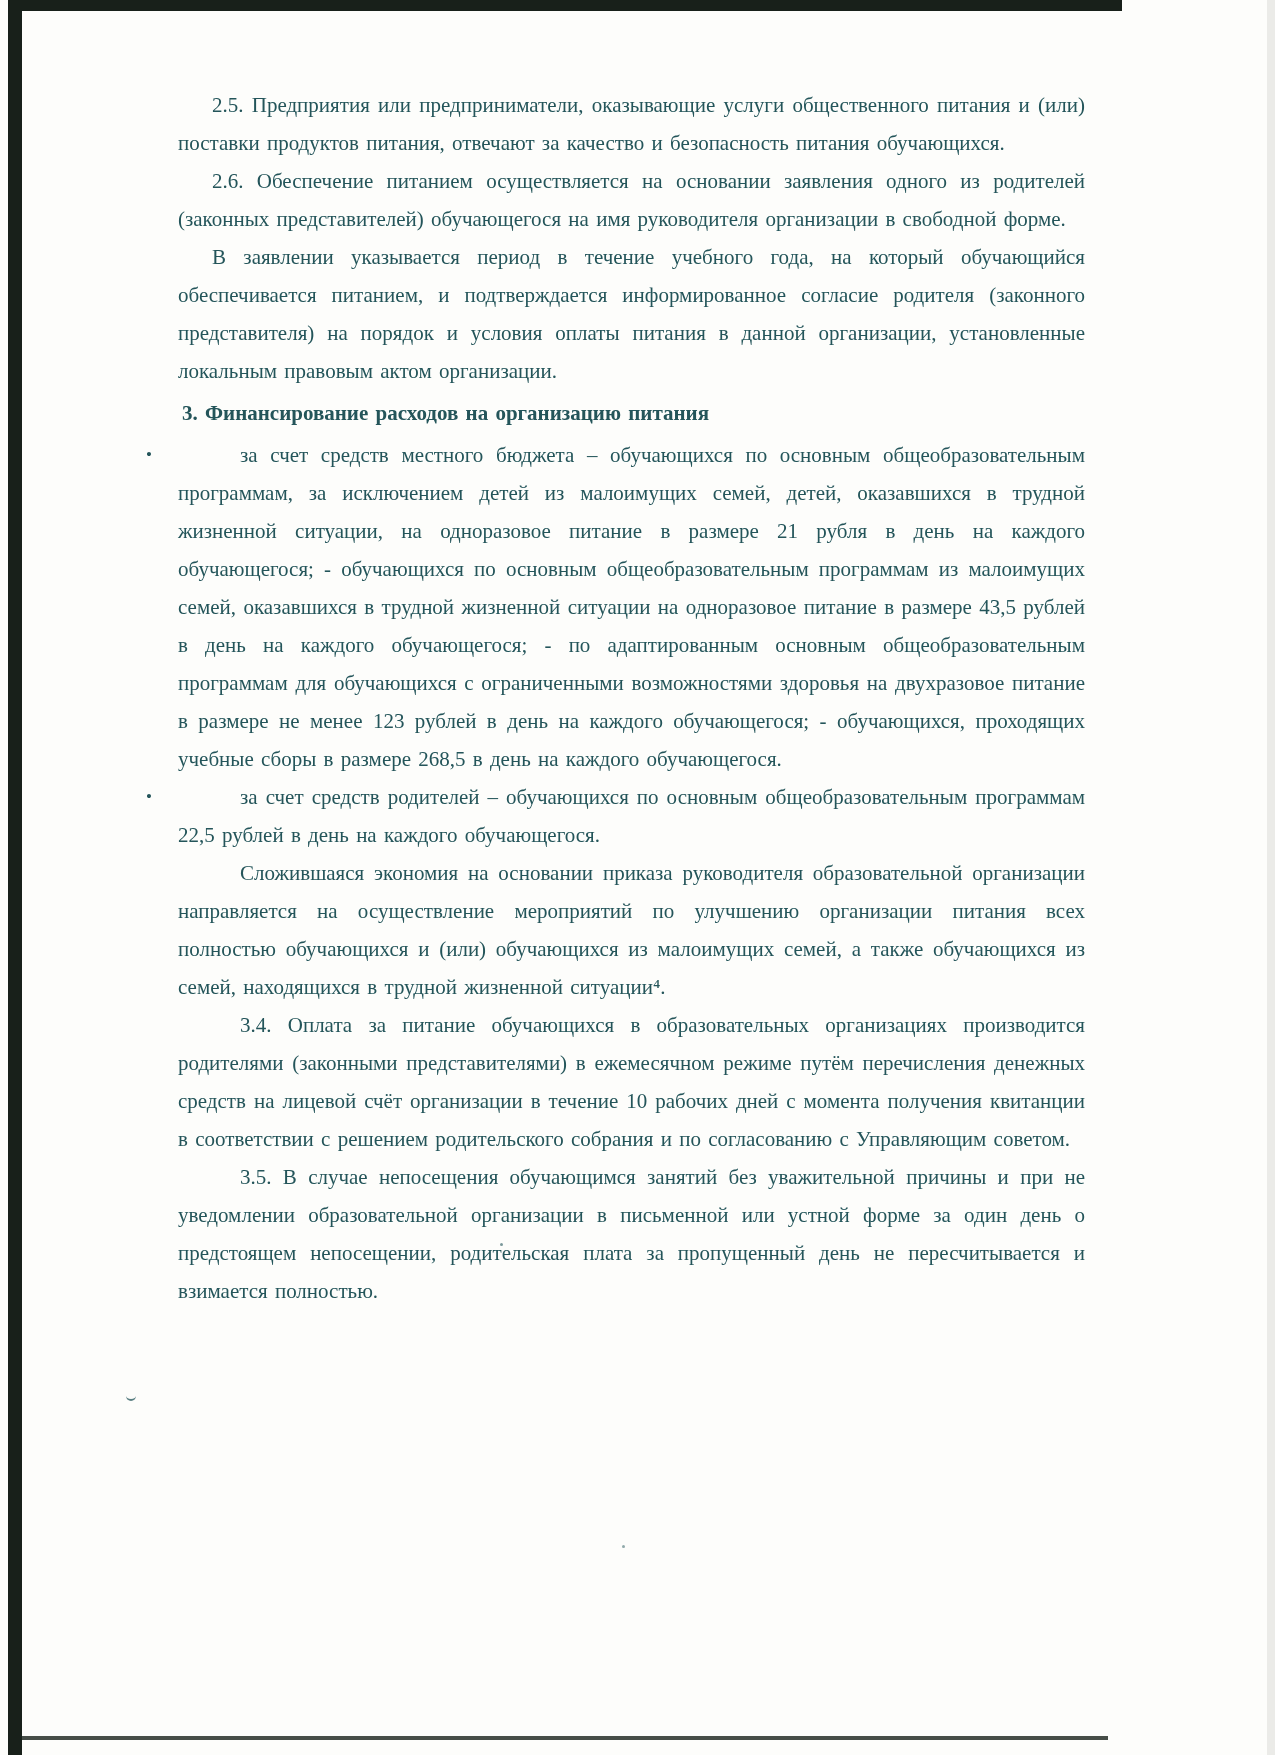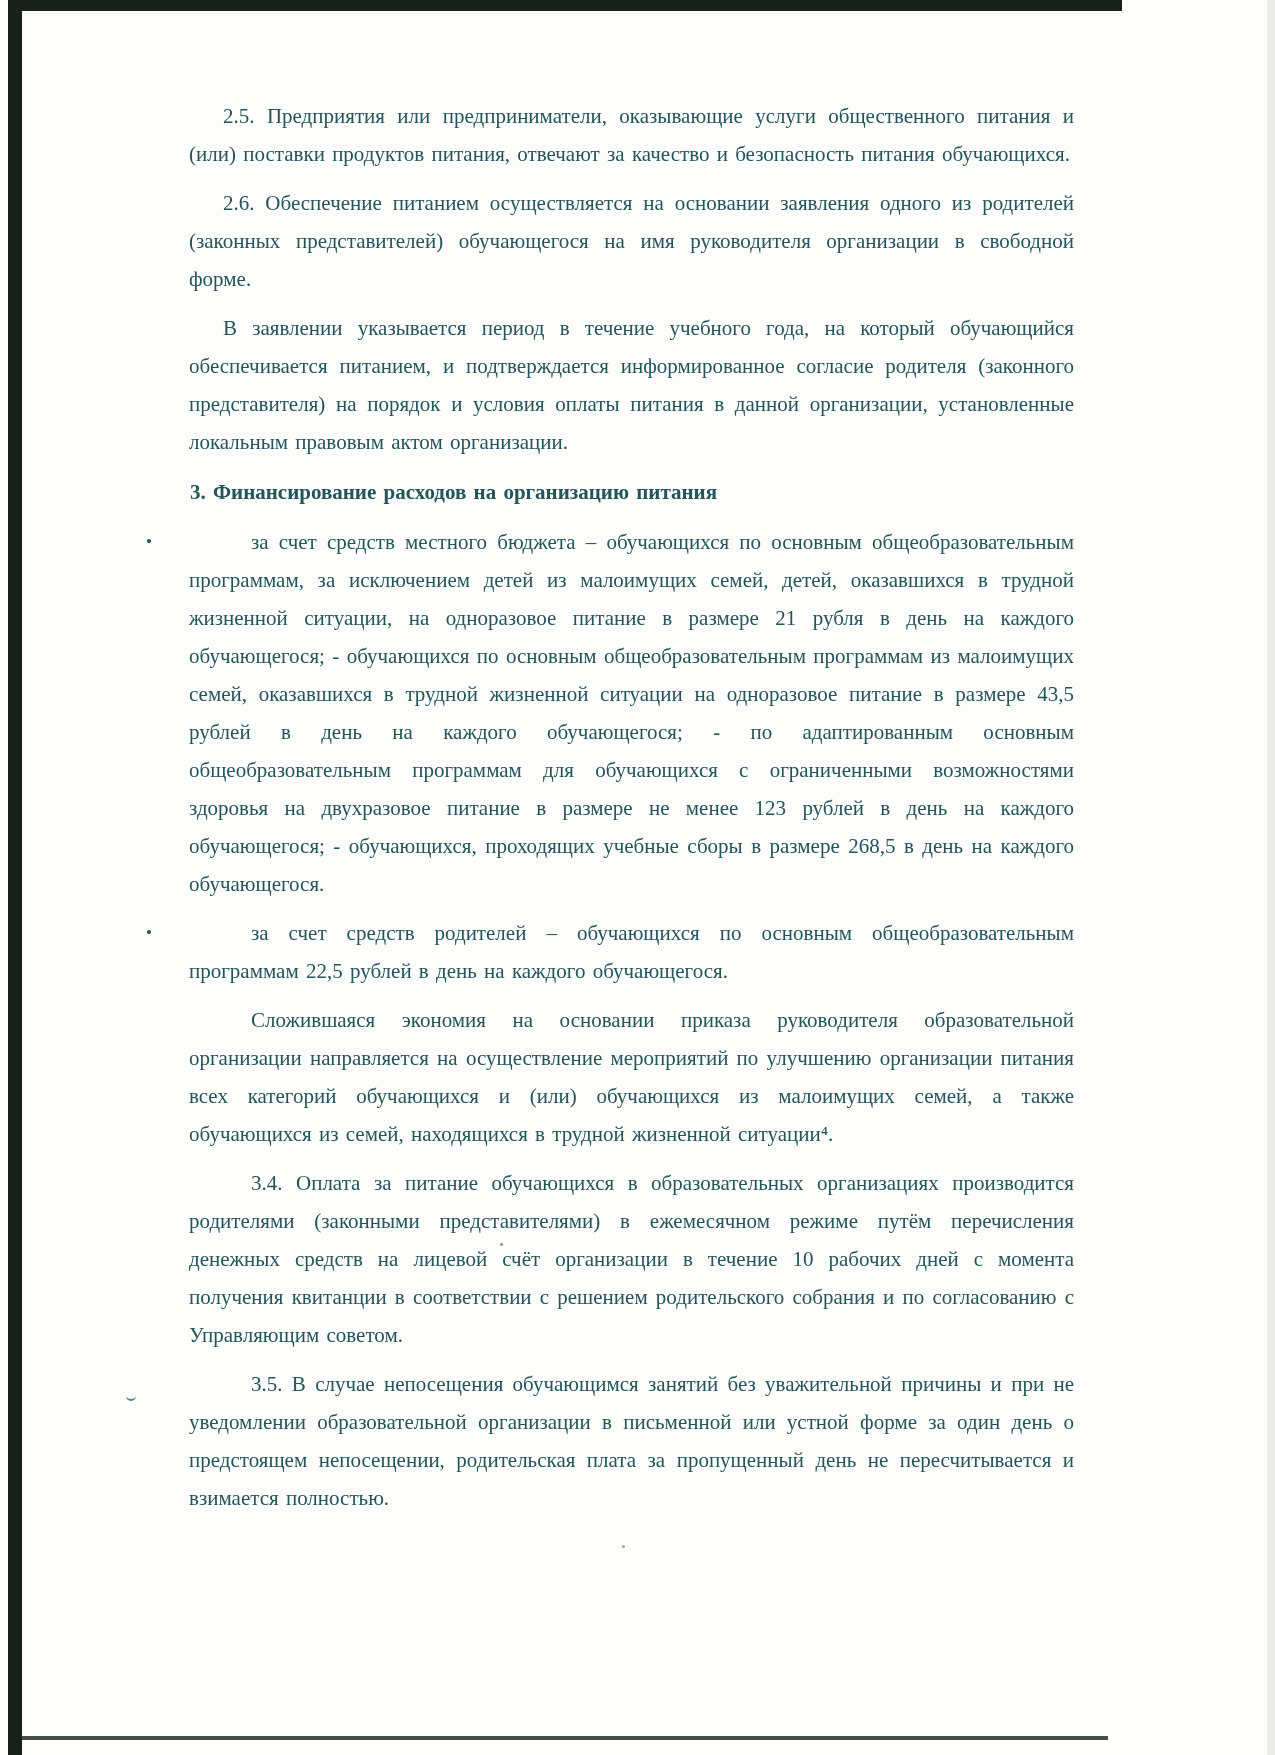--- a/index.html
+++ b/index.html
@@ -71,25 +71,25 @@
     position: absolute;
     left: 178px;
     top: 86px;
     width: 907px;
     color: var(--ink, #24555a);
     font-size: 21px;
     line-height: 38px;
     text-align: justify;
     word-spacing: 2px;
   }
-  p.para { margin: 11px; }
+  p.para { margin: 0; }
   .indent-sm { text-indent: 34px; }
   .indent-lg { text-indent: 62px; }
   .heading {
-    margin: 12px;
+    margin: 4px;
     font-weight: bold;
     font-size: 21px;
     line-height: 38px;
     text-align: left;
     text-indent: 0;
   }
   .bullet-wrap { position: relative; }
   .bullet {
     position: absolute;
     left: -32px;
@@ -128,21 +128,21 @@
       <p class="para indent-lg">за счет средств местного бюджета – обучающихся по основным общеобразовательным программам, за исключением детей из малоимущих семей, детей, оказавшихся в трудной жизненной ситуации, на одноразовое питание в размере 21 рубля в день на каждого обучающегося; - обучающихся по основным общеобразовательным программам из малоимущих семей, оказавшихся в трудной жизненной ситуации на одноразовое питание в размере 43,5 рублей в день на каждого обучающегося; - по адаптированным основным общеобразовательным программам для обучающихся с ограниченными возможностями здоровья на двухразовое питание в размере не менее 123 рублей в день на каждого обучающегося; - обучающихся, проходящих учебные сборы в размере 268,5 в день на каждого обучающегося.</p>
     </div>
 
     <div class="bullet-wrap">
       <span class="bullet">•</span>
       <p class="para indent-lg">за счет средств родителей – обучающихся по основным общеобразовательным программам 22,5 рублей  в день на каждого обучающегося.</p>
     </div>
 
 
 
-    <p class="para indent-lg">Сложившаяся экономия на основании приказа руководителя образовательной организации направляется на осуществление мероприятий по улучшению организации питания всех категорий обучающихся и (или) обучающихся из малоимущих семей, а также обучающихся из семей, находящихся в трудной жизненной ситуации⁴.</p>
+    <p class="para indent-lg">Сложившаяся экономия на основании приказа руководителя образовательной организации направляется на осуществление мероприятий по улучшению организации питания всех полностью обучающихся и (или) обучающихся из малоимущих семей, а также обучающихся из семей, находящихся в трудной жизненной ситуации⁴.</p>
 
     <p class="para indent-lg">3.4. Оплата за питание обучающихся в образовательных организациях производится родителями (законными представителями) в ежемесячном режиме путём перечисления денежных средств на лицевой счёт организации в течение 10 рабочих дней с момента получения квитанции в соответствии с решением родительского собрания и по согласованию с Управляющим советом.</p>
 
     <p class="para indent-lg">3.5. В случае непосещения обучающимся занятий без уважительной причины и при не уведомлении образовательной организации в письменной или устной форме за один день о предстоящем непосещении, родительская плата за пропущенный день не пересчитывается и взимается полностью.</p>
 
 
   </div>
 </div>
 
 </body></html>

